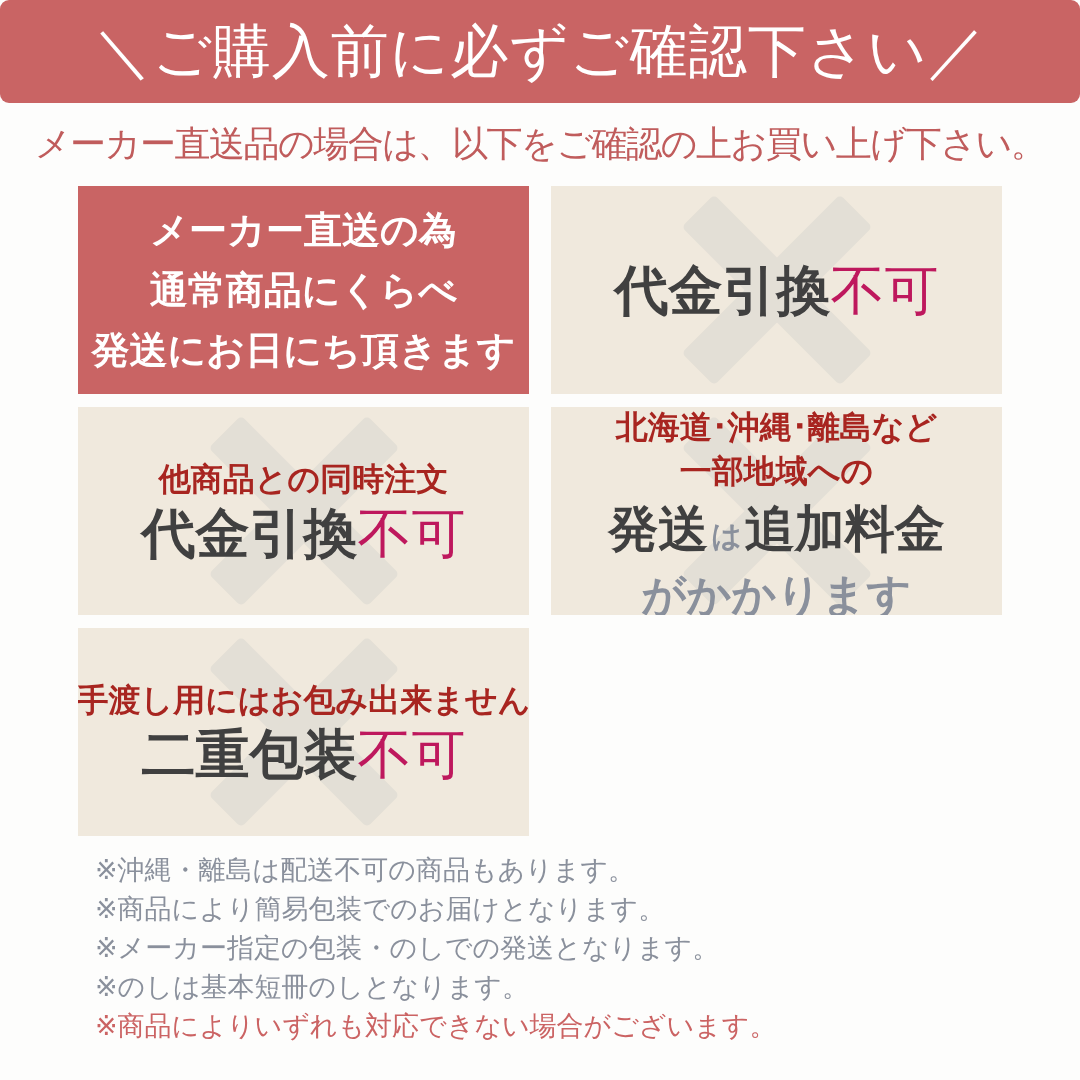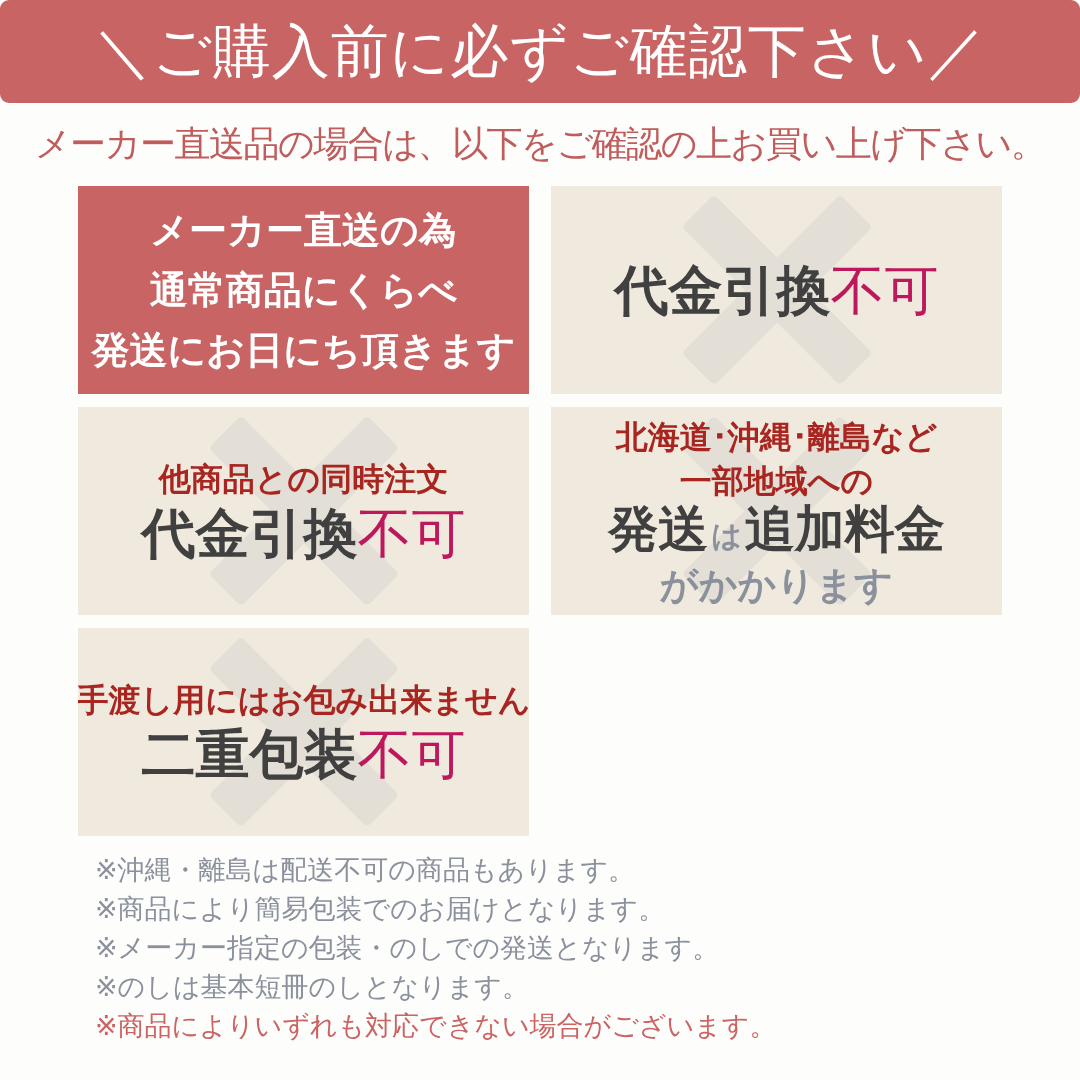--- a/index.html
+++ b/index.html
@@ -68,26 +68,26 @@
 
   .top-red {
     color: #a82520; font-size: 32px; font-weight: 700;
     line-height: 44px; white-space: nowrap;
   }
   .mainline { font-size: 54px; line-height: 64px; white-space: nowrap; }
   .mainline .red  { color: #404040; font-weight: 700; }
   .mainline .gray { color: #be185d; font-weight: 500; }
 
   
-  .panel--remote .mainline { font-size: 50px; line-height: 52px; }
+  .panel--remote .mainline { font-size: 50px; line-height: 72px; }
   .panel--remote .particle {
     color: #8a909c; font-size: 30px; font-weight: 700; padding: 0 3px;
   }
   .tail-gray {
-    color: #8a909c; font-size: 38px; font-weight: 700;
+    color: #8a909c; font-size: 44px; font-weight: 700;
     line-height: 46px; white-space: nowrap;
   }
 
   
   .notes {
     list-style: none;
     margin: 15px 0 0 95px;
   }
   .notes li {
     color: #8a909c; font-size: 27px; font-weight: 500;

